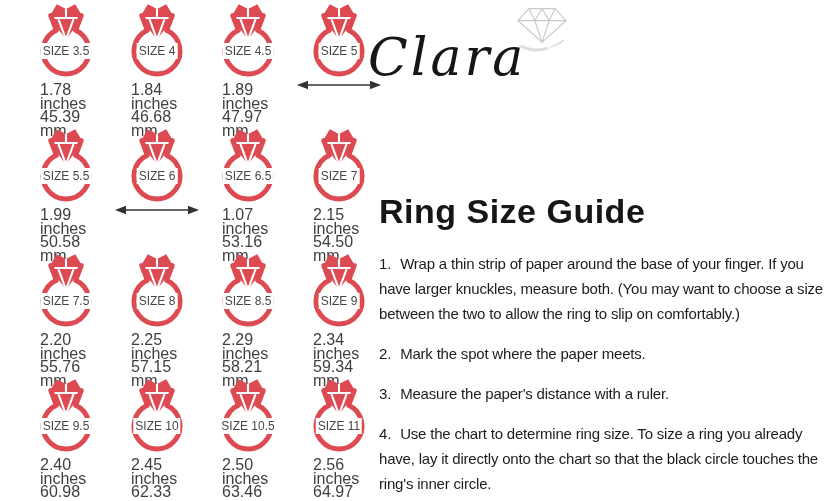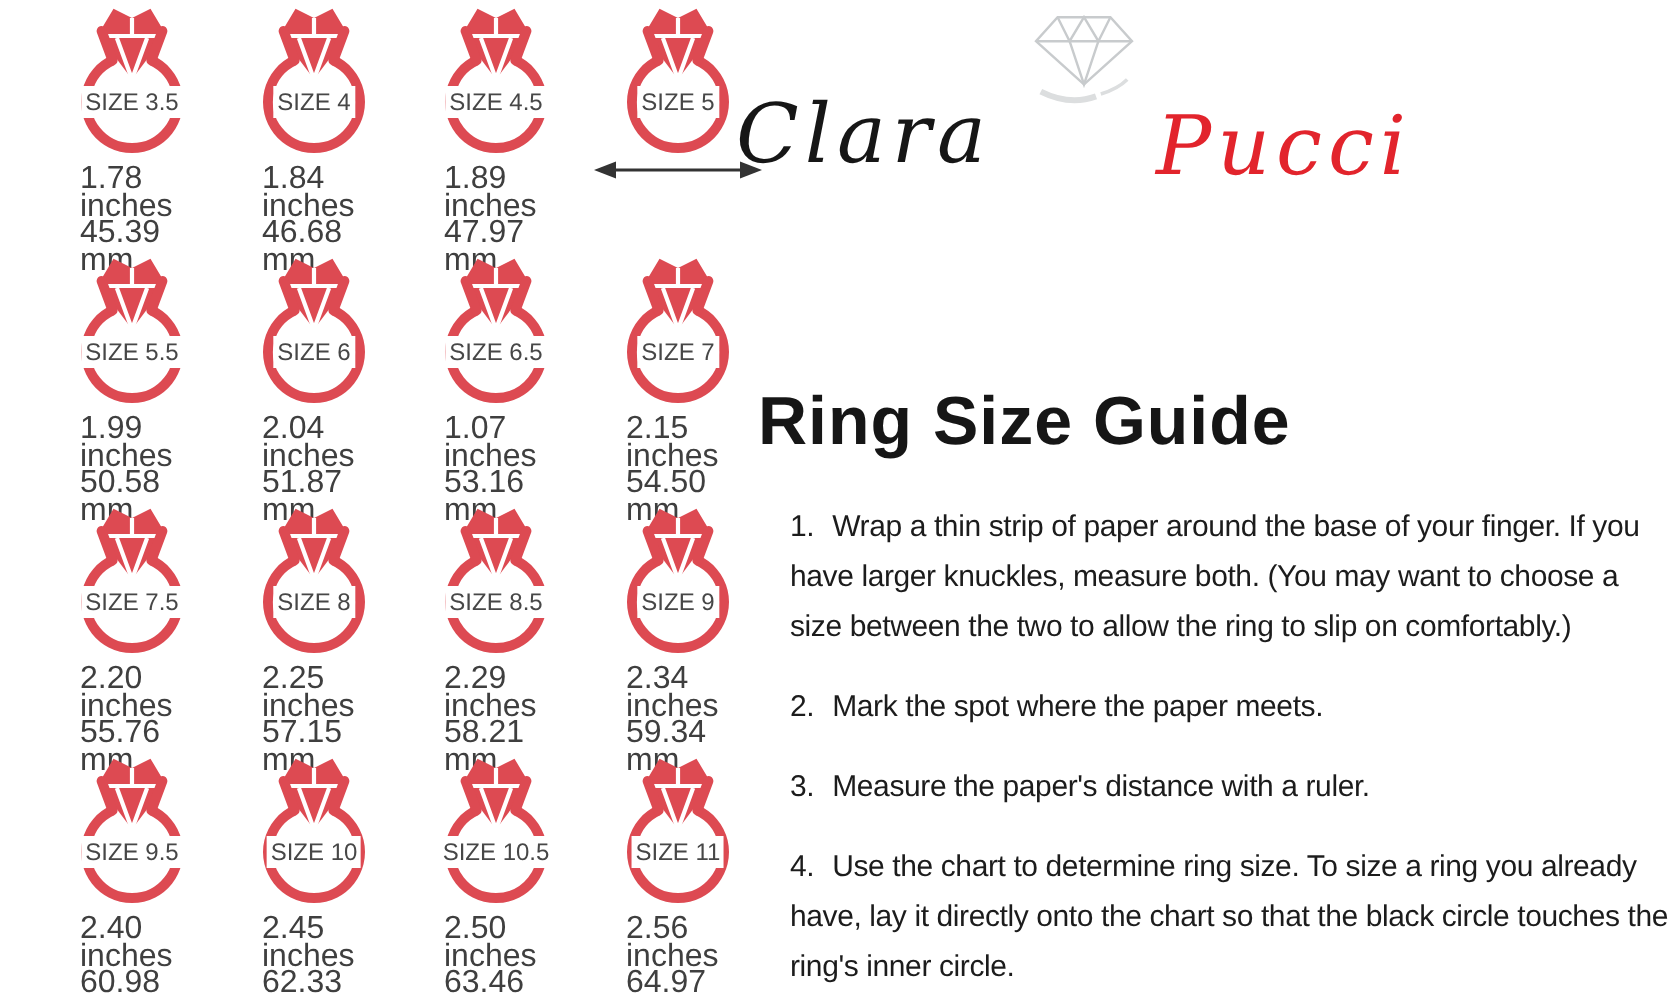--- a/index.html
+++ b/index.html
@@ -30,36 +30,36 @@
   .arrow line{stroke:var(--arrow,#333333);stroke-width:1.6;}
   .arrow polygon{fill:var(--arrow,#333333);}
   .meas{margin-top:4px;text-align:center;width:100%;
     font-size:16px;line-height:13.5px;color:var(--meas_text,#3f3f3f);}
   .measinner{display:inline-block;text-align:left;}
   
   .brand{position:absolute;left:366px;top:14px;width:440px;height:96px;}
   .brand .word{
     position:absolute;
     font-family:"DejaVu Serif", serif;font-style:italic;
-    font-size:41px;line-height:70px;letter-spacing:3px;white-space:nowrap;margin-top:10px;
+    font-size:52px;line-height:70px;letter-spacing:3px;white-space:nowrap;
   }
   .clara{left:2px;top:8px;color:#161616;}
   .pucci{left:212px;top:14px;color:var(--brand_red,#e2242c);}
   .brand-diamond{position:absolute;left:146px;top:-10px;}
   
   .title{
     position:absolute;left:379px;top:192px;margin:0;
     font-size:34px;font-weight:bold;color:#161616;letter-spacing:0.5px;
   }
   .steps{
     position:absolute;left:379px;top:251px;width:458px;
     font-size:15px;line-height:25px;letter-spacing:-0.2px;
     color:var(--ink,#1c1c1c);
   }
-  .step{margin:0 0 15px 16px;}
+  .step{margin:0 0 15px 0;}
   .step .num{margin-right:9px;}
 </style>
 </head>
 <body>
 
 <div class="page">
 
   <div class="grid">
 
       <div class="cell">
@@ -197,26 +197,20 @@
             <path class="band" d="M54.7,27.2 A23,23 0 1 1 35.3,27.2"></path>
             <path class="band" stroke-linecap="round" d="M35.3,27.2 L29.8,12.5 M54.7,27.2 L60.2,12.5"></path>
           </svg>
           <span class="sizelabel">SIZE 6</span>
         </div>
         <svg class="arrow" width="84" height="12" viewBox="0 0 84 12">
           <line x1="8" y1="6" x2="76" y2="6"></line>
           <polygon points="0,6 11,1.7 11,10.3"></polygon>
           <polygon points="84,6 73,1.7 73,10.3"></polygon>
         </svg>
-        <div class="meas">
-          <div class="measinner">
-            <div>2.04 inches</div>
-            <div>51.87 mm</div>
-          </div>
-        </div>
       </div>
 
       <div class="cell">
         <div class="ringwrap">
           <svg class="ring" width="90" height="75" viewBox="0 0 90 75">
             <g transform="translate(24,0.5) scale(0.42)">
               <polygon class="rf" points="10,32 28,2 50,13 72,2 90,32"></polygon>
               <polygon class="rf" points="13,37 87,37 50,86"></polygon>
               <path class="wl" d="M50,13 L50,32 M32,37 L50,86 M68,37 L50,86"></path>
             </g>
@@ -479,21 +473,20 @@
       <g fill="none" stroke="#c8cbcd" stroke-width="2">
         <polygon points="28,6 72,6 90,26 50,62 10,26"></polygon>
         <path d="M28,6 L38,26 L50,6 L62,26 L72,6"></path>
         <path d="M10,26 L90,26"></path>
         <path d="M38,26 L50,62 L62,26"></path>
       </g>
       <path d="M14,68 Q38,80 60,72" fill="none" stroke="#dcdedf" stroke-width="5"></path>
       <path d="M64,70 Q78,66 86,58" fill="none" stroke="#dcdedf" stroke-width="3"></path>
     </svg>
     <span class="word clara">Clara</span>
-    <span class="word pucci">Pucci</span>
   </div>
 
   <h1 class="title">Ring Size Guide</h1>
 
   <div class="steps">
 
       <div class="step">
         <span class="num">1.</span><span class="txt">Wrap a thin strip of paper around the base of your finger. If you have larger knuckles, measure both. (You may want to choose a size between the two to allow the ring to slip on comfortably.)</span>
       </div>
 

